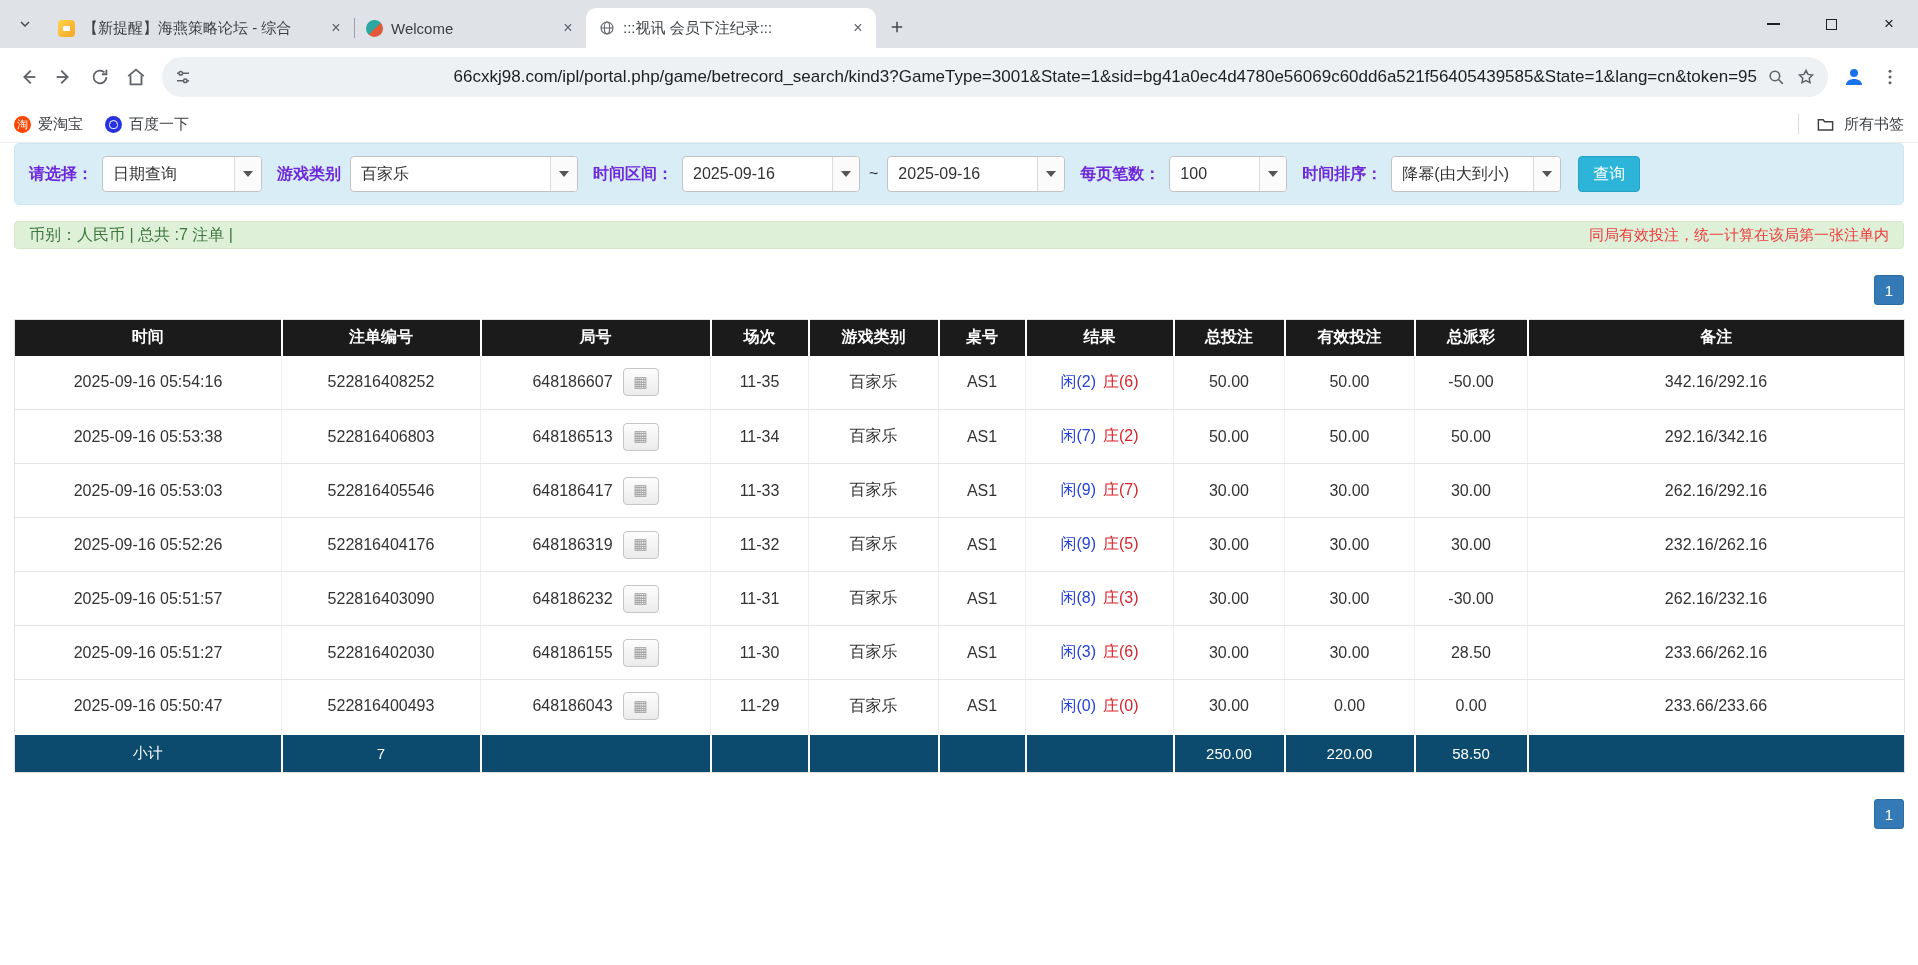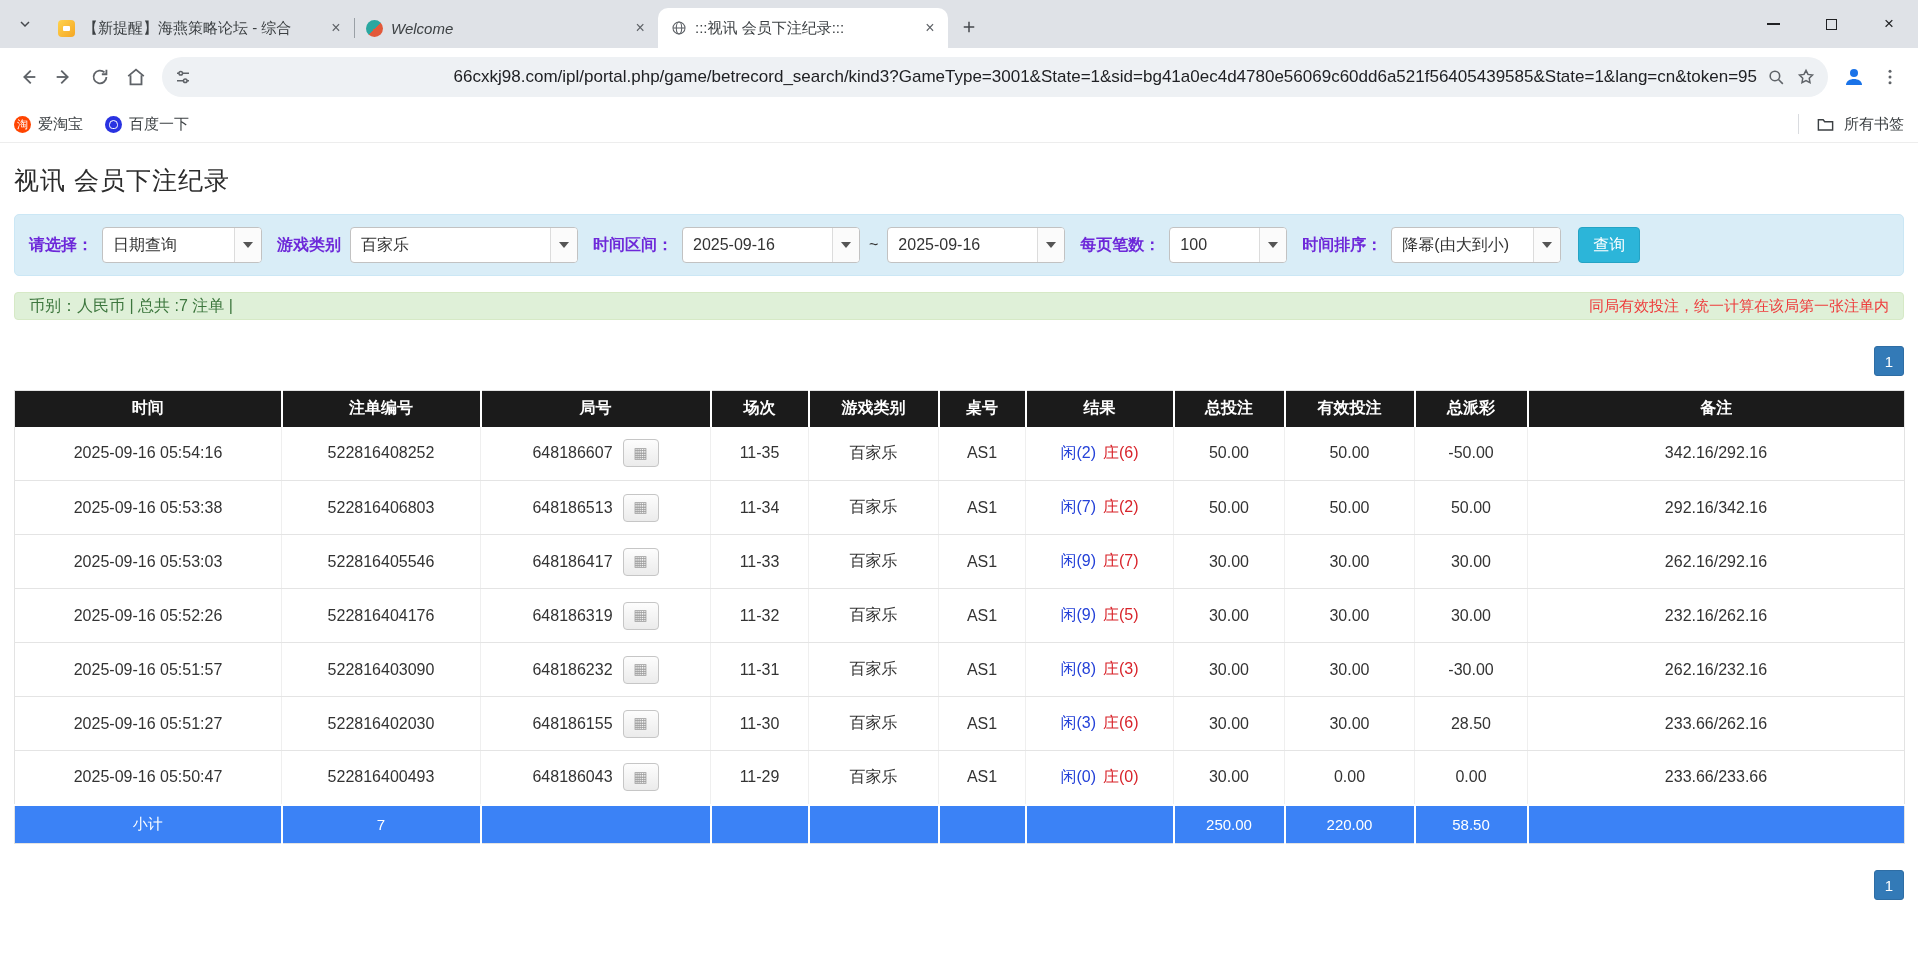--- a/index.html
+++ b/index.html
@@ -5,21 +5,21 @@
   * { box-sizing: border-box; margin: 0; padding: 0; }
   html,body { width:1918px; height:965px; overflow:hidden; background:#fff;
     font-family:"Liberation Sans","DejaVu Sans",sans-serif; }
 
   
   .tabstrip { height:48px; background:#dfe2e7; display:flex; align-items:flex-end; position:relative; }
   .tab-search { width:34px; height:34px; margin:0 4px 7px 8px; display:flex; align-items:center; justify-content:center; color:#45484d; border-radius:50%; }
   .tab { width:308px; height:40px; display:flex; align-items:center; gap:8px; padding:0 8px 0 12px;
     color:#3c4043; font-size:15px; position:relative; }
   .tab + .tab::before { content:""; position:absolute; left:0; top:10px; height:20px; width:1px; background:#9aa0a6; }
-  .tab.t2 { width:304px;font-style:italic; }
+  .tab.t2 { width:232px; }
   .tab.active { width:290px; background:#fff; border-radius:10px 10px 0 0; z-index:2; }
   .tab.active::before { display:none; }
   .tab-label { flex:1; white-space:nowrap; overflow:hidden; text-overflow:clip; }
   .tab-close { width:20px; height:20px; border-radius:50%; display:flex; align-items:center; justify-content:center;
     font-size:16px; color:#5f6368; flex:none; }
   .favicon { width:17px; height:17px; border-radius:4px; flex:none; display:flex; align-items:center; justify-content:center; }
   .fav-forum { background:linear-gradient(135deg,#ffd34d,#f5a623); }
   .fav-forum::after { content:""; width:7px; height:5px; background:#fff; border-radius:1px; }
   .fav-welcome { background:linear-gradient(135deg,#2aa7a0 50%,#e2593a 50%); border-radius:50%; }
   .newtab { width:30px; height:30px; margin:0 0 6px 6px; display:flex; align-items:center; justify-content:center; color:#45484d; }
@@ -80,21 +80,21 @@
     border-bottom:1px solid #e4e4e4; border-right:1px solid #efefef; overflow:hidden; }
   .bet-table tbody td:last-child { border-right:none; }
   .amt-link { color:#337ab7; cursor:pointer; }
   td.neg { color:#e03131; }
   .res-player { color:#2441d8; margin-right:7px; }
   .res-banker { color:#d8232a; }
   .round-wrap { display:inline-flex; align-items:center; gap:10px; }
   .round-btn { width:36px; height:28px; border:1px solid #c6c6c6; border-radius:4px;
     background:linear-gradient(#fdfdfd,#ebebeb); display:inline-flex; align-items:center; justify-content:center; cursor:pointer; }
   .round-glyph { color:#9b9b9b; font-size:15px; font-family:"DejaVu Sans",sans-serif; line-height:1; }
-  .bet-table tfoot td { background:#3b82f6; color:#fff; height:39px; text-align:center; font-size:15px;
+  .bet-table tfoot td { background:#0c4a6e; color:#fff; height:39px; text-align:center; font-size:15px;
     border-right:2px solid #fff; border-top:2px solid #fff; }
   .bet-table tfoot td:last-child { border-right:none; }
 
   .icon-svg { display:block; }
 </style>
 </head>
 <body>
 
 <div>
 
@@ -215,21 +215,20 @@
     <span class="bm-right">
       <span class="bm-divider"></span>
       <svg class="icon-svg" width="19" height="19" viewBox="0 0 24 24" fill="none" stroke="#3c4043" stroke-width="1.8">
           <path d="M3 6h6l2 2.5h10V19H3z"></path>
         </svg>
       <span>所有书签</span>
     </span>
   </div>
 
   <div class="content">
-    <h1 class="page-title">视讯 会员下注纪录</h1>
 
     <div class="filterbar">
       <span class="flt-label">请选择：</span>
       <span class="sel w-query">
         <span class="val">日期查询</span>
         <span class="dd">
             <span class="caret"></span>
           </span>
       </span>
       <span class="flt-label">游戏类别</span>

